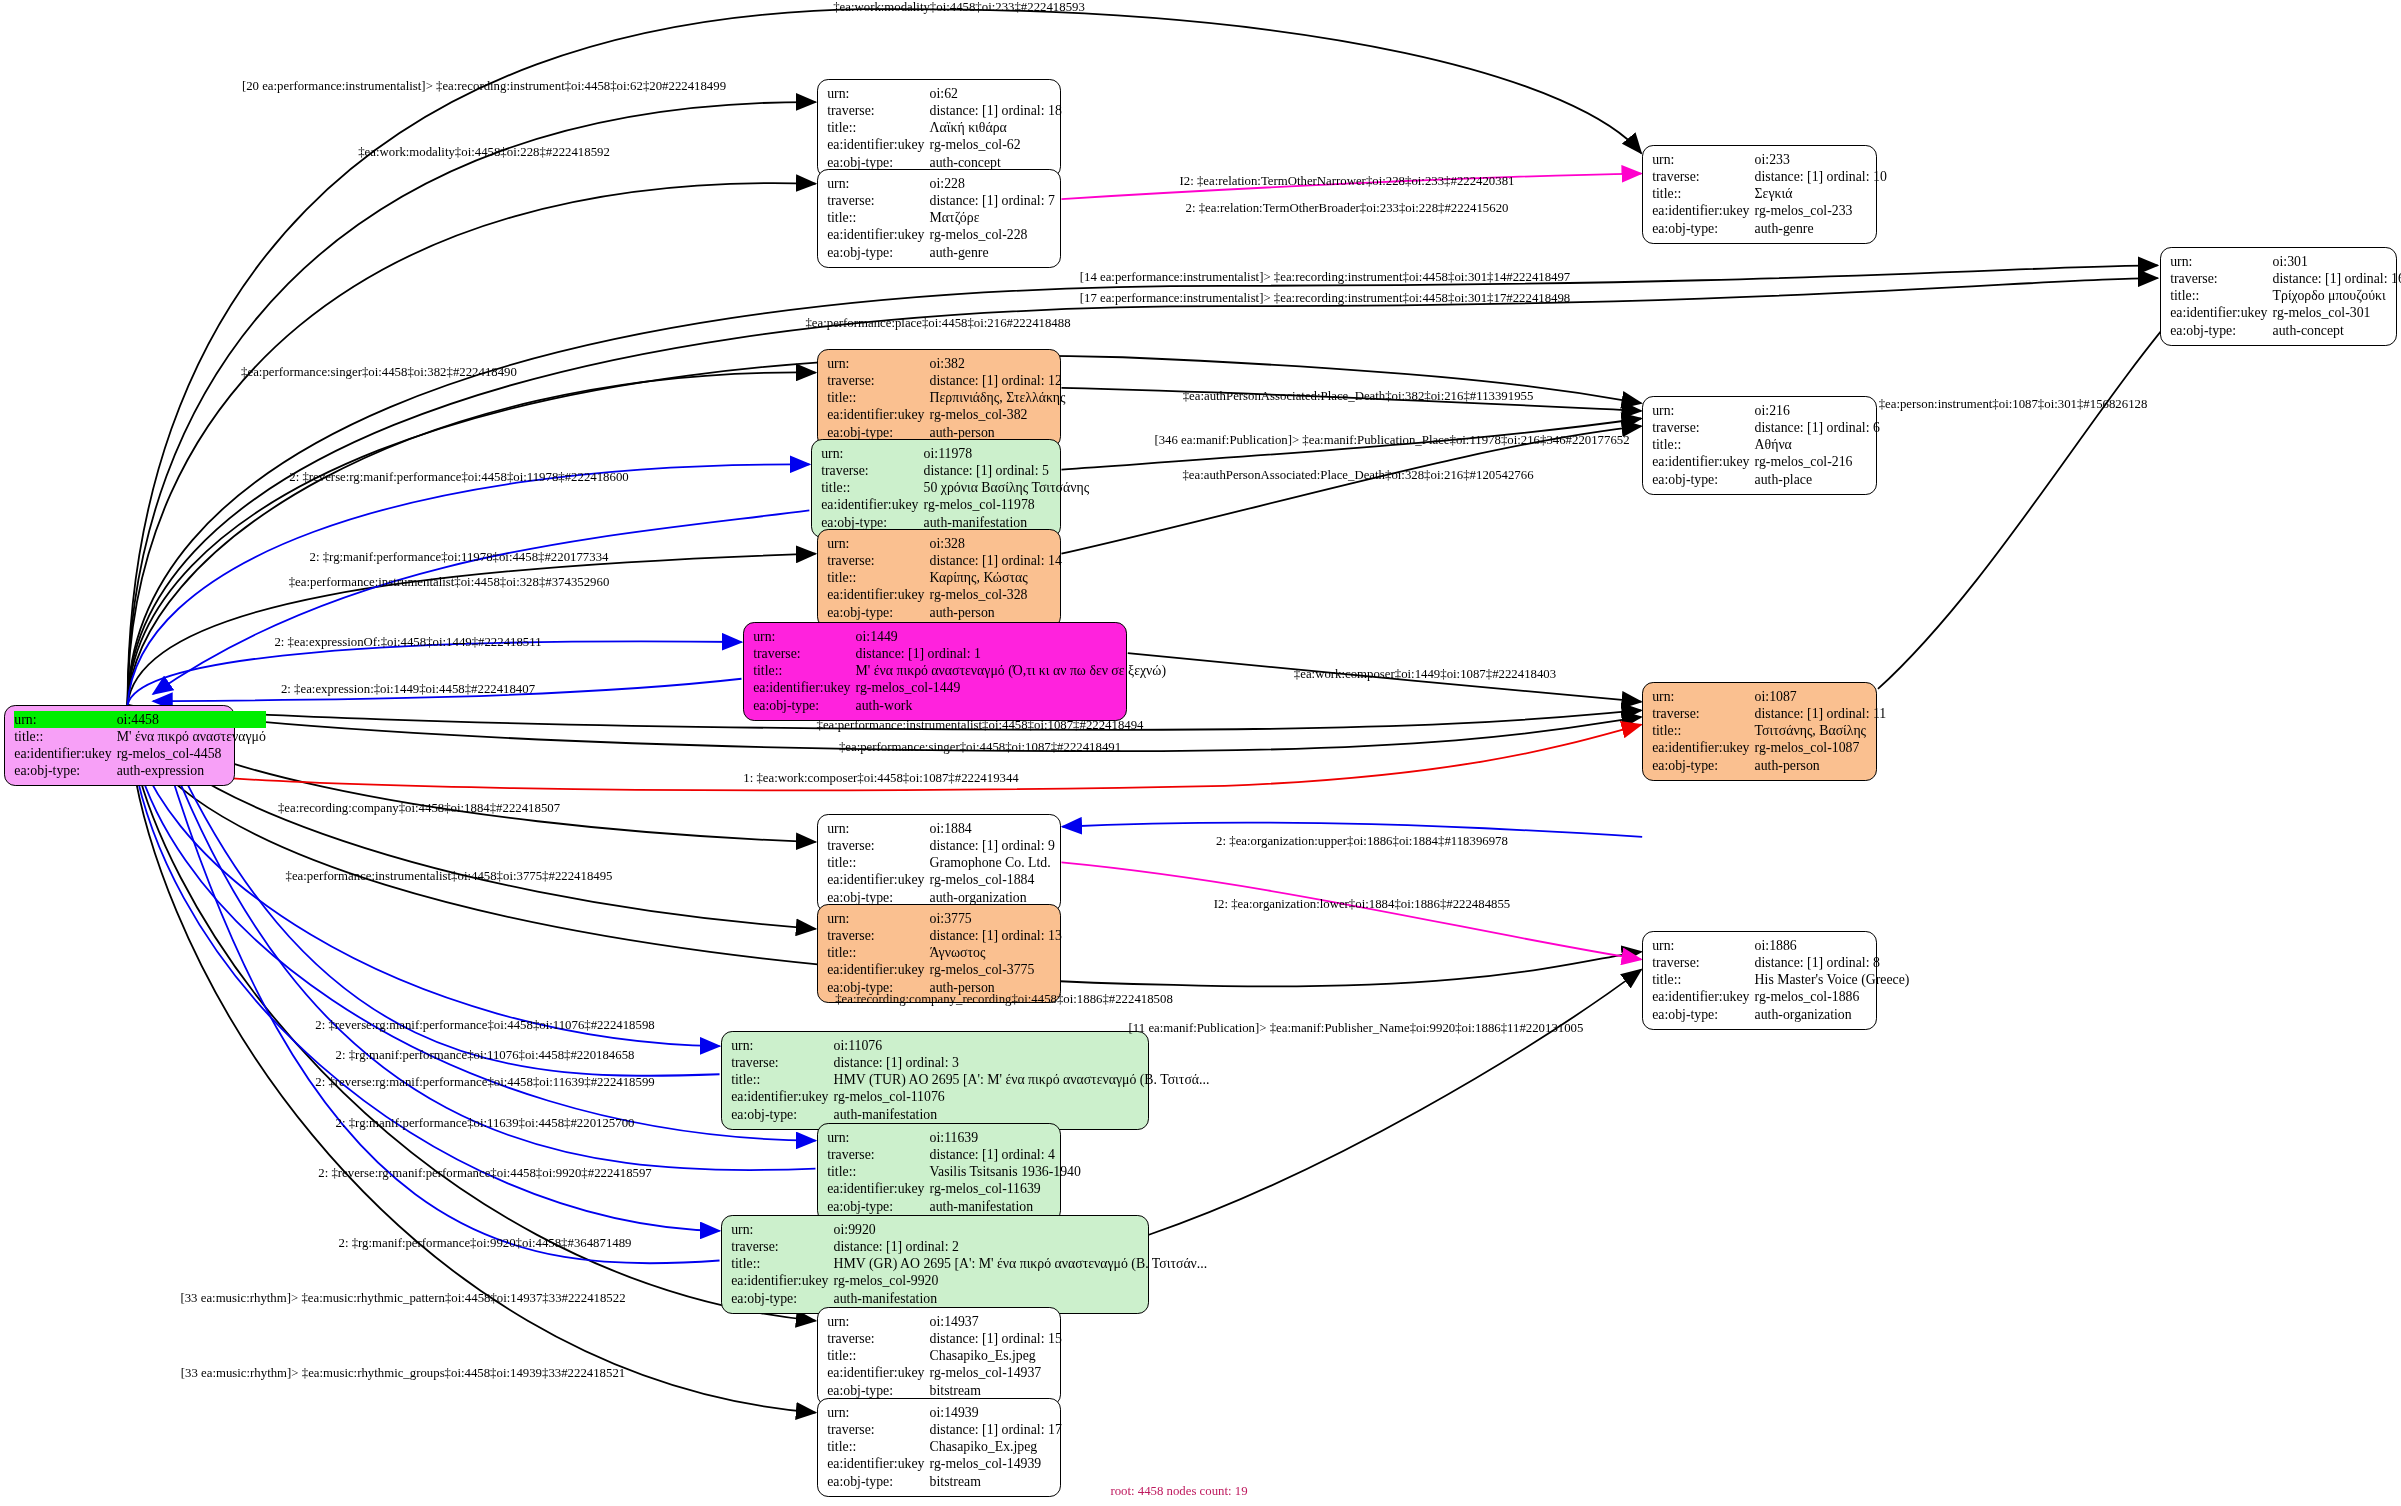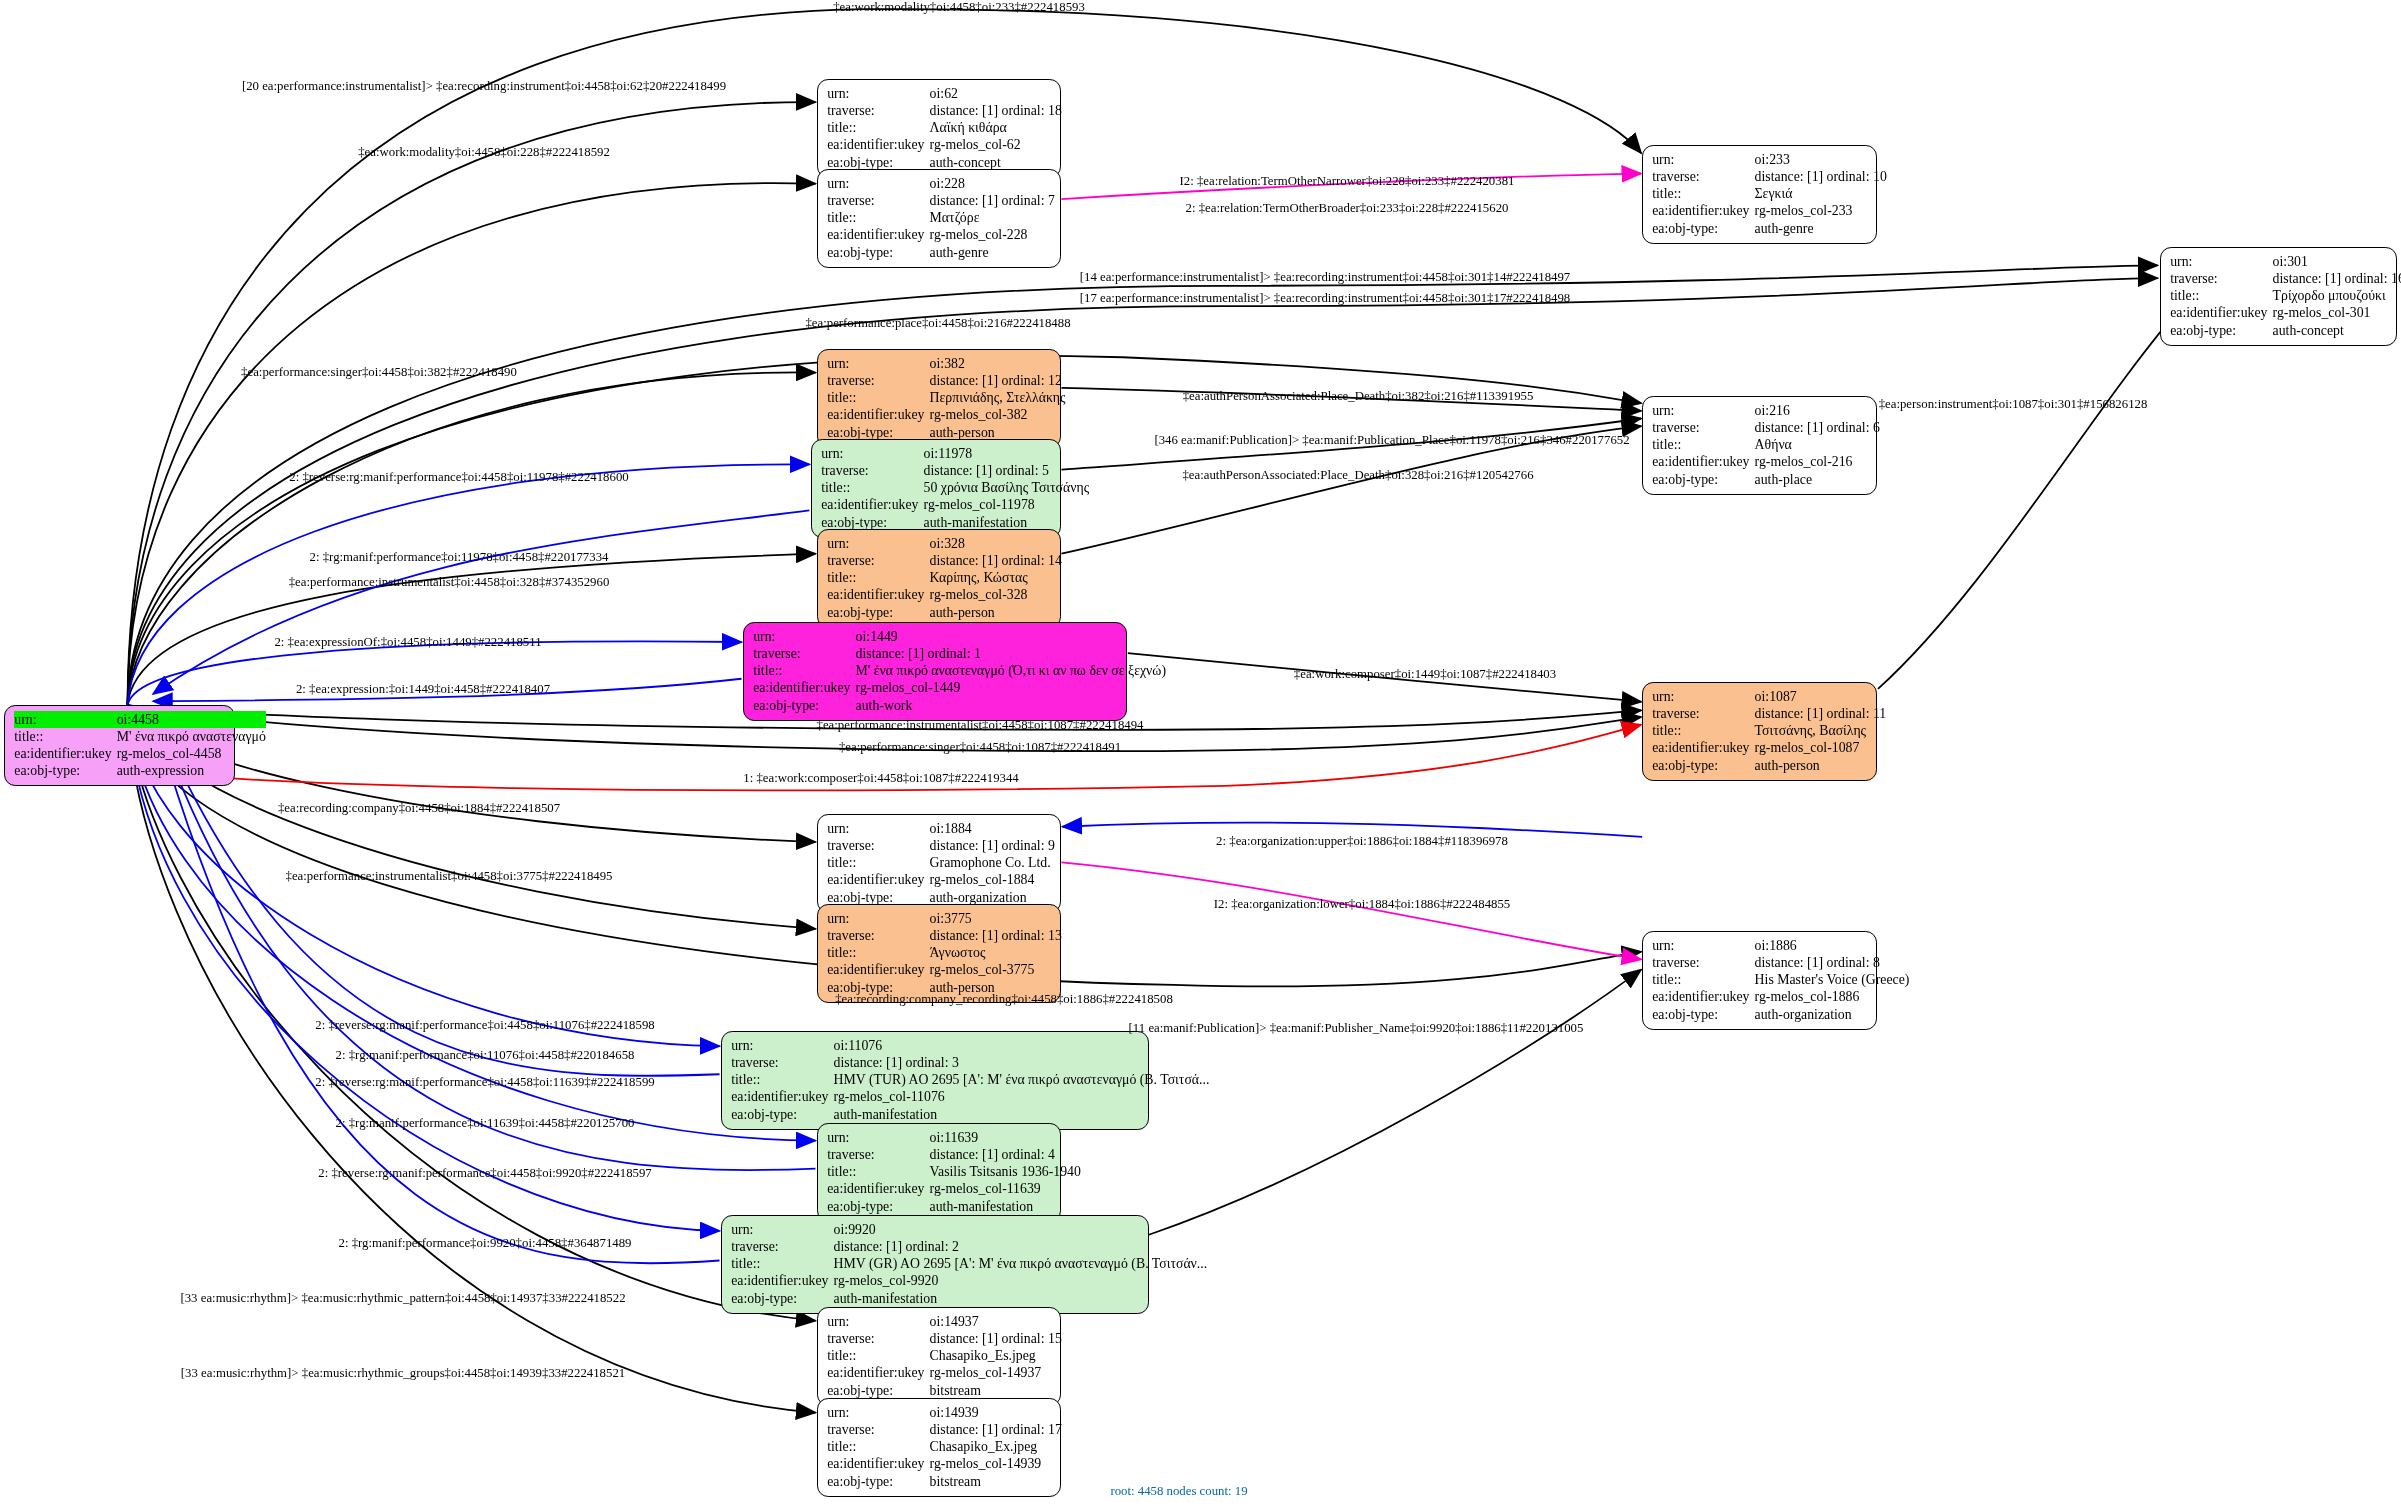--- a/index.html
+++ b/index.html
@@ -12,21 +12,21 @@
   .node td{font-size:13.8px;line-height:1.18;white-space:nowrap;padding:0.5px 0;color:#000;}
   .node td.k{width:112px;padding-right:4.1px;}
   .node td.v{padding-left:1px;}
   .node.orange{background:#fac090;}
   .node.green{background:#ccf0cc;}
   .node.magenta{background:#ff22dd;}
   .node.root{background:#f7a0f7;}
   .node.root td.k.hl, .node.root td.v.hl{background:#00ee00;}
   .elabel{position:absolute;font-size:12.8px;color:#000;white-space:nowrap;
           transform:translate(-50%,-50%);line-height:1;}
-  .footer{position:absolute;font-size:12.8px;color:#0369a1;transform:translate(-50%,0);}
+  .footer{position:absolute;font-size:12.8px;color:#be185d;transform:translate(-50%,0);}
 </style>
 </head>
 <body>
 
 <div id="stage">
 
   <svg id="wires" viewBox="0 0 4705 2951">
     <defs>
       <marker id="ak" markerWidth="12" markerHeight="10" refX="11" refY="5" orient="auto">
         <path d="M0,0 L12,5 L0,10 z" fill="#000"></path>
@@ -588,21 +588,21 @@
       <div class="elabel" style="left: 1325px; top: 298px;">[17 ea:performance:instrumentalist]&gt; ‡ea:recording:instrument‡oi:4458‡oi:301‡17#222418498</div>
       <div class="elabel" style="left: 938px; top: 323px;">‡ea:performance:place‡oi:4458‡oi:216#222418488</div>
       <div class="elabel" style="left: 379px; top: 372px;">‡ea:performance:singer‡oi:4458‡oi:382‡#222418490</div>
       <div class="elabel" style="left: 1358px; top: 396px; text-align: right;">‡ea:authPersonAssociated:Place_Death‡oi:382‡oi:216‡#113391955</div>
       <div class="elabel" style="left: 1392px; top: 440px;">[346 ea:manif:Publication]&gt; ‡ea:manif:Publication_Place‡oi:11978‡oi:216‡346#220177652</div>
       <div class="elabel" style="left: 459px; top: 477px;">2: ‡reverse:rg:manif:performance‡oi:4458‡oi:11978‡#222418600</div>
       <div class="elabel" style="left: 1358px; top: 475px;">‡ea:authPersonAssociated:Place_Death‡oi:328‡oi:216‡#120542766</div>
       <div class="elabel" style="left: 459px; top: 557px;">2: ‡rg:manif:performance‡oi:11978‡oi:4458‡#220177334</div>
       <div class="elabel" style="left: 449px; top: 582px;">‡ea:performance:instrumentalist‡oi:4458‡oi:328‡#374352960</div>
       <div class="elabel" style="left: 408px; top: 642px;">2: ‡ea:expressionOf:‡oi:4458‡oi:1449‡#222418511</div>
-      <div class="elabel" style="left: 408px; top: 689px; margin-left: 15px;">2: ‡ea:expression:‡oi:1449‡oi:4458‡#222418407</div>
+      <div class="elabel" style="left: 408px; top: 689px;">2: ‡ea:expression:‡oi:1449‡oi:4458‡#222418407</div>
       <div class="elabel" style="left: 1425px; top: 674px;">‡ea:work:composer‡oi:1449‡oi:1087‡#222418403</div>
       <div class="elabel" style="left: 2013px; top: 404px;">‡ea:person:instrument‡oi:1087‡oi:301‡#156826128</div>
       <div class="elabel" style="left: 980px; top: 725px;">‡ea:performance:instrumentalist‡oi:4458‡oi:1087‡#222418494</div>
       <div class="elabel" style="left: 980px; top: 747px;">‡ea:performance:singer‡oi:4458‡oi:1087‡#222418491</div>
       <div class="elabel" style="left: 881px; top: 778px;">1: ‡ea:work:composer‡oi:4458‡oi:1087‡#222419344</div>
       <div class="elabel" style="left: 419px; top: 808px;">‡ea:recording:company‡oi:4458‡oi:1884‡#222418507</div>
       <div class="elabel" style="left: 1362px; top: 841px;">2: ‡ea:organization:upper‡oi:1886‡oi:1884‡#118396978</div>
       <div class="elabel" style="left: 449px; top: 876px;">‡ea:performance:instrumentalist‡oi:4458‡oi:3775‡#222418495</div>
       <div class="elabel" style="left: 1362px; top: 904px;">I2: ‡ea:organization:lower‡oi:1884‡oi:1886‡#222484855</div>
       <div class="elabel" style="left: 1004px; top: 999px;">‡ea:recording:company_recording‡oi:4458‡oi:1886‡#222418508</div>

